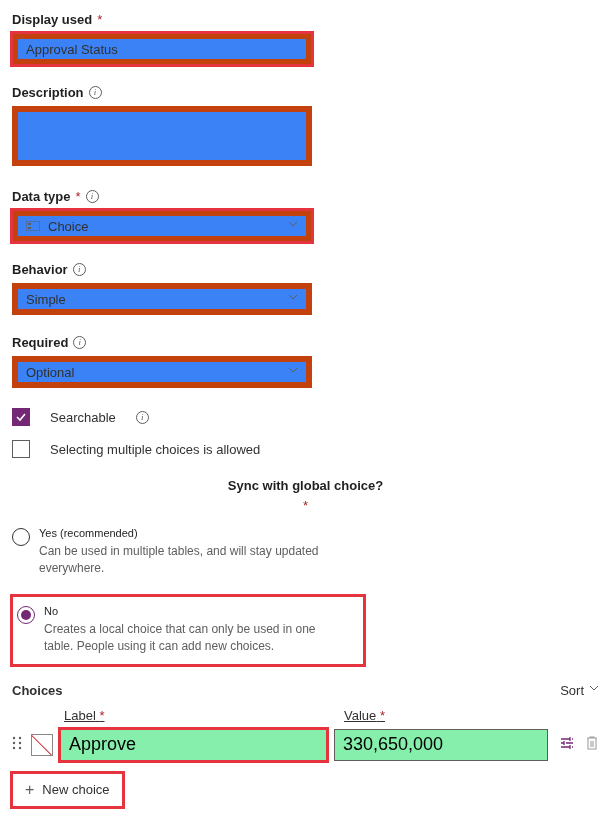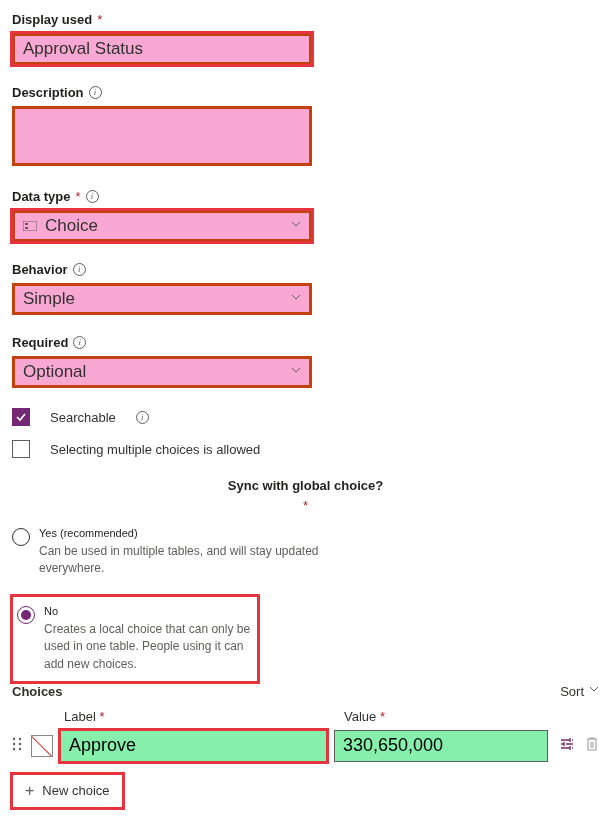--- a/index.html
+++ b/index.html
@@ -41,25 +41,25 @@
       justify-content: center;
       font-size: 9px;
       color: #605e5c;
       font-weight: normal;
       font-style: italic;
       font-family: serif;
       line-height: 1;
     }
     .text-input, .select-input, .textarea-input {
       width: 300px;
-      border: 3px solid #c2410c;
+      border: 6px solid #c2410c;
       padding: 6px 8px;
       font-family: inherit;
-      font-size: 17px;
-      background: #f9a8d4;
+      font-size: 13px;
+      background: #3b82f6;
       color: #323130;
     }
     .text-input {
       height: 32px;
     }
     .textarea-input {
       height: 60px;
       resize: none;
     }
     .select-input {
@@ -177,20 +177,21 @@
       font-size: 13px;
       cursor: pointer;
       color: #323130;
     }
     .choices-cols {
       display: flex;
       gap: 12px;
       padding-left: 52px;
       margin-bottom: 6px;
       font-size: 13px;
+      text-decoration: underline;
     }
     .col-label {
       width: 268px;
       font-weight: 400;
     }
     .col-value {
       width: 190px;
       font-weight: 400;
     }
     .choice-row {
@@ -385,21 +386,21 @@
 <div class="radio-group">
   <div class="radio-row">
     <span class="radio"></span>
     <div class="radio-body">
       <div class="radio-label">Yes (recommended)</div>
       <div class="radio-desc">Can be used in multiple tables, and will stay updated everywhere.</div>
     </div>
   </div>
 </div>
 
-<div class="hl-2" style="width:250px; ">
+<div class="hl-2" style="width:356px; margin-bottom:16px">
   <div class="radio-row" style="margin:0 0 0 4px">
     <span class="radio selected"></span>
     <div class="radio-body">
       <div class="radio-label">No</div>
       <div class="radio-desc">Creates a local choice that can only be used in one table. People using it can add new choices.</div>
     </div>
   </div>
 </div>
 
 

